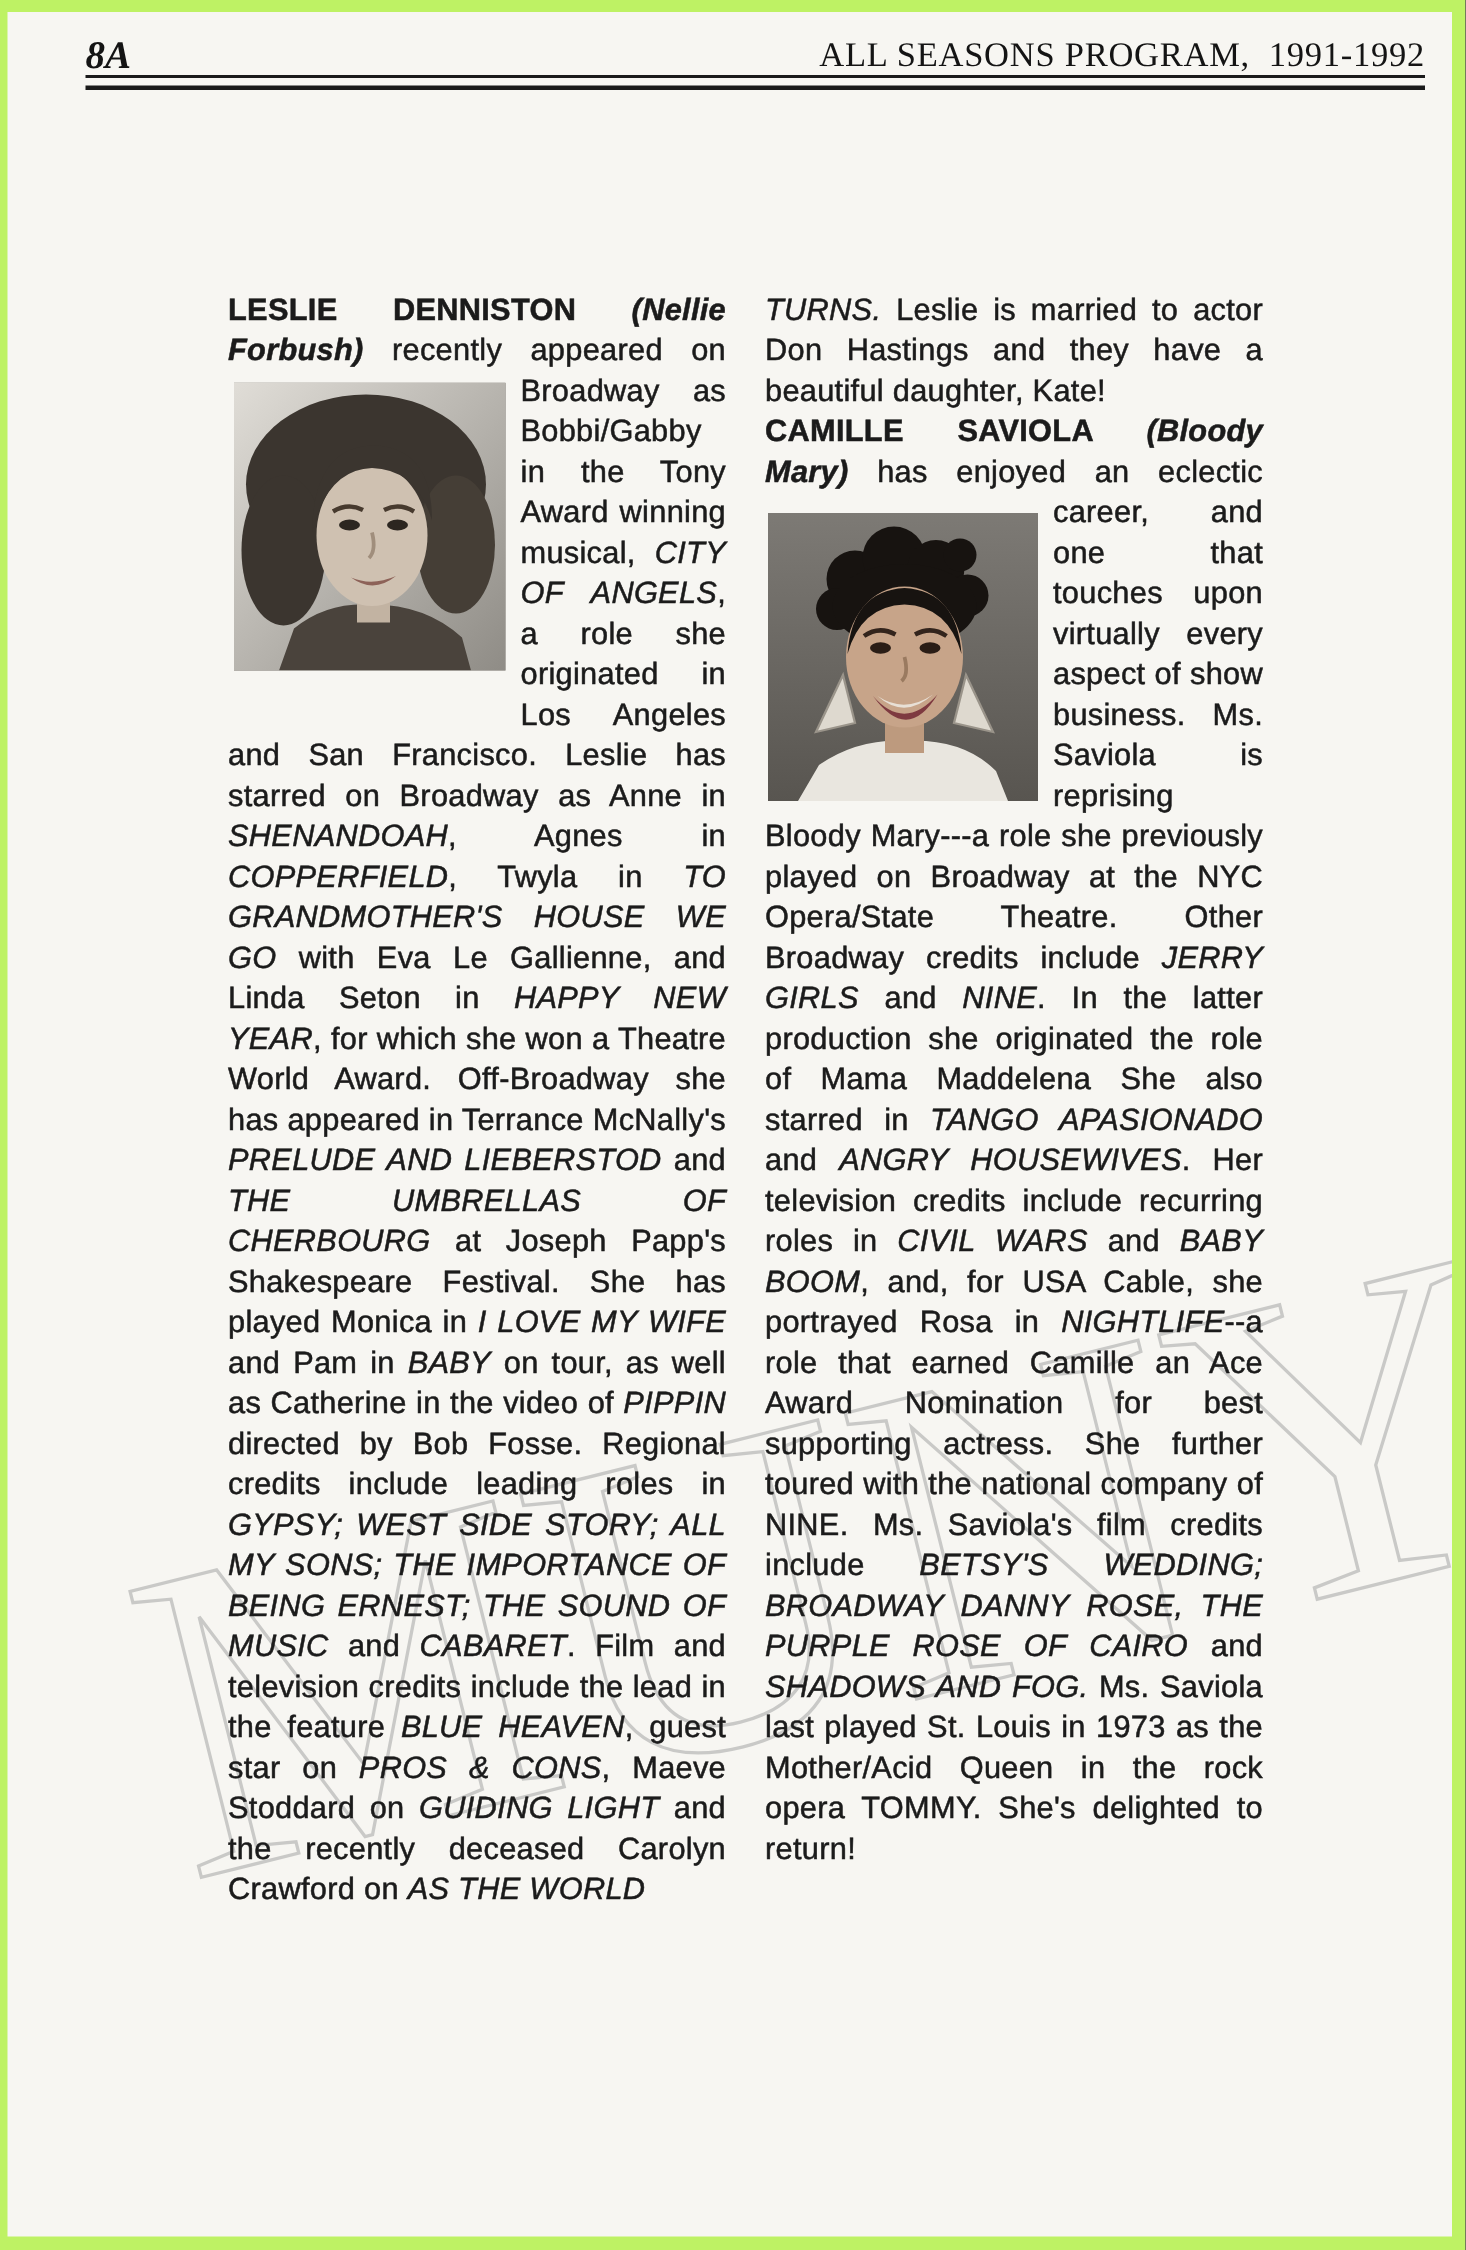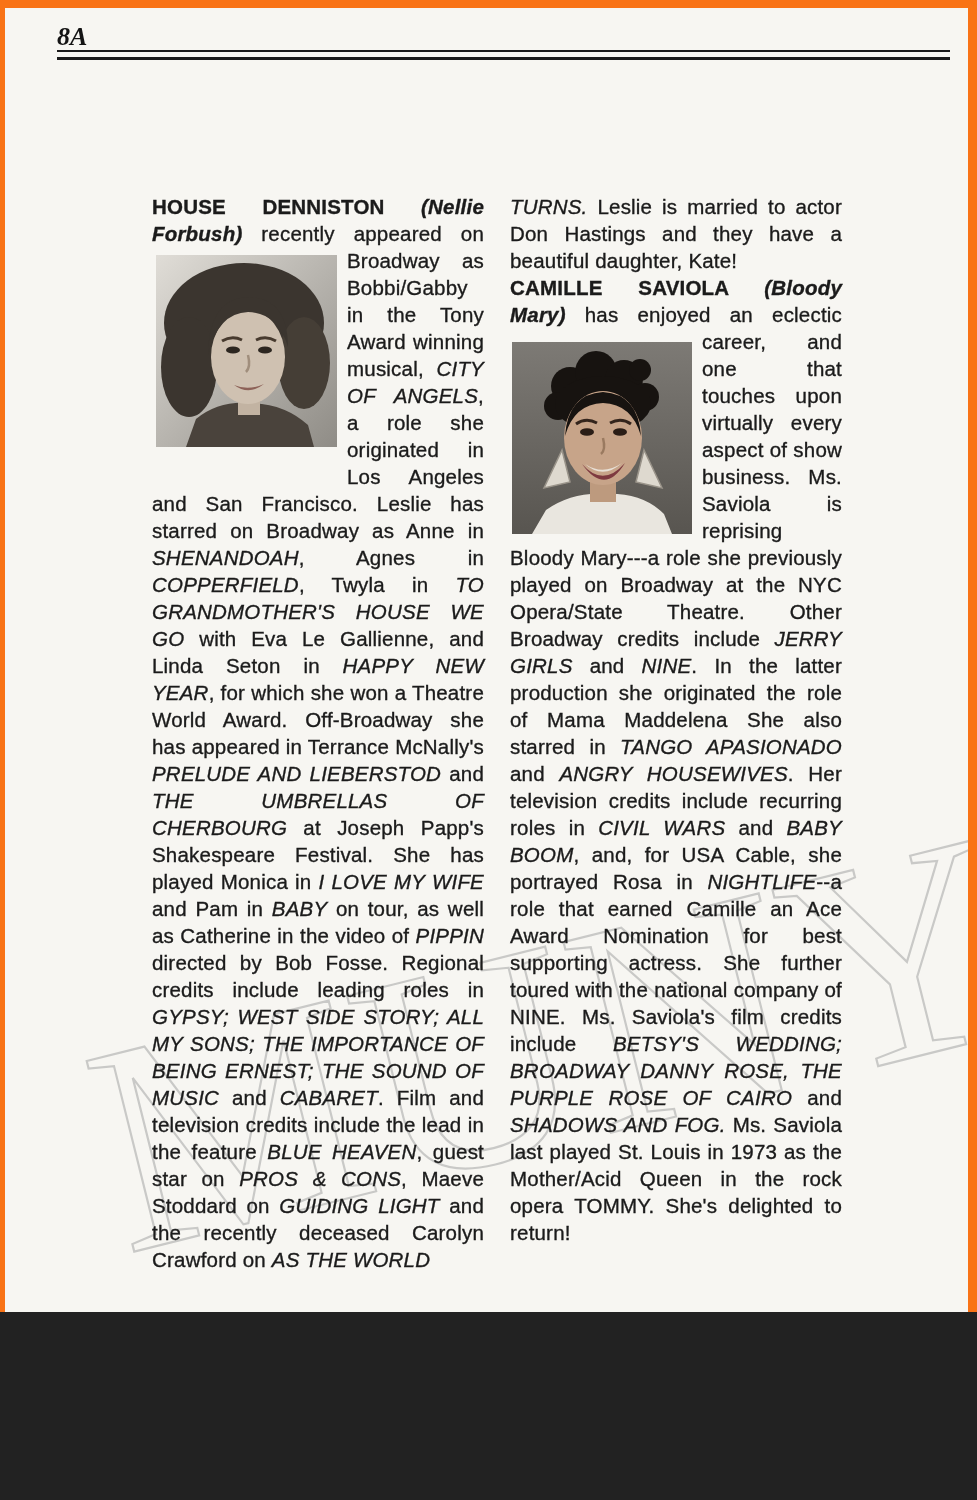--- a/index.html
+++ b/index.html
@@ -1,16 +1,16 @@
 <!DOCTYPE html>
 <html><head>
 <meta charset="utf-8">
 <style>
   html,body{margin:0;padding:0;background:#222;}
-  .page{position:relative;width:977px;height:1312px;background:#f97316;overflow:hidden;
+  .page{position:relative;width:977px;height:1500px;background:#bef264;overflow:hidden;
         font-family:"Liberation Sans",sans-serif;}
   .paper{position:absolute;left:5px;top:8px;width:963px;height:1483px;background:#f7f6f2;}
 
   
   .page-num{position:absolute;left:52px;top:14px;font-family:"Liberation Serif",serif;
             font-style:italic;font-weight:700;font-size:26px;color:#141414;}
   .program-title{position:absolute;right:18px;top:16px;font-family:"Liberation Serif",serif;
             font-size:23px;color:#141414;letter-spacing:.5px;white-space:pre;}
   .rule-thin{position:absolute;left:52px;top:42px;width:893px;height:2px;background:#1a1a1a;}
   .rule-thick{position:absolute;left:52px;top:49px;width:893px;height:3px;background:#1a1a1a;}
@@ -43,30 +43,31 @@
   .leslie-denniston-photo{margin:8px 10px 32px 4px;}
   .camille-saviola-photo{margin:14px 10px 6px 2px;width:180px;}
 </style>
 </head>
 <body>
 
 <div class="page">
   <div class="paper">
 
     <span class="page-num">8A</span>
+    <span class="program-title">ALL SEASONS PROGRAM,  1991-1992</span>
     <div class="rule-thin"></div>
     <div class="rule-thick"></div>
 
 
     <svg class="watermark" viewBox="0 0 963 1483" aria-hidden="true">
       <text x="60" y="1150" transform="rotate(-14 480 950)">MUNY</text>
     </svg>
 
     <div class="col col-left">
-        <p class="para"><span class="run run-b">HOUSE DENNISTON </span><span class="run run-bi">(Nellie Forbush)</span><span class="run"> recently appeared on </span><span class="photo leslie-denniston-photo" aria-label="Black-and-white headshot of Leslie Denniston">
+        <p class="para"><span class="run run-b">LESLIE DENNISTON </span><span class="run run-bi">(Nellie Forbush)</span><span class="run"> recently appeared on </span><span class="photo leslie-denniston-photo" aria-label="Black-and-white headshot of Leslie Denniston">
       <svg viewBox="0 0 181 192" preserveAspectRatio="none" aria-hidden="true">
         <defs>
           <linearGradient id="lesbg" x1="0" y1="0" x2="1" y2="1">
             <stop offset="0" stop-color="#e0ddd7"></stop>
             <stop offset="1" stop-color="#8f8c86"></stop>
           </linearGradient>
         </defs>
         <rect width="181" height="192" fill="url(#lesbg)"></rect>
         <ellipse cx="88" cy="68" rx="80" ry="60" fill="#3b352f"></ellipse>
         <ellipse cx="33" cy="112" rx="28" ry="50" fill="#3b352f"></ellipse>

